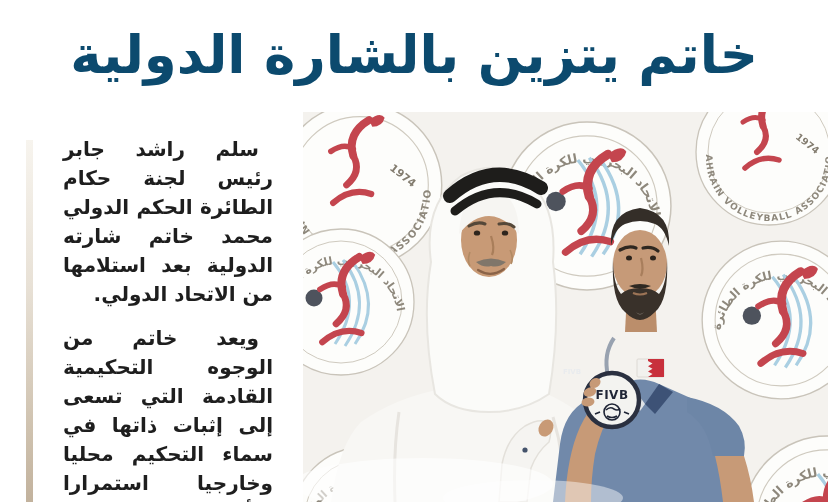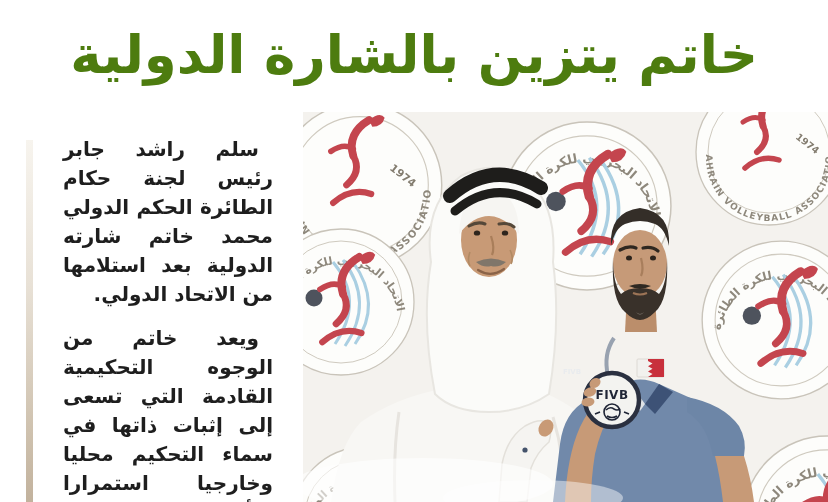--- a/index.html
+++ b/index.html
@@ -5,21 +5,21 @@
   html,body{margin:0;padding:0;}
   body{
     width:828px;height:502px;position:relative;overflow:hidden;
     background:#ffffff;
     font-family:"DejaVu Sans",sans-serif;
   }
   .headline{
     position:absolute;top:2px;left:0;width:828px;height:104px;
     display:flex;align-items:center;justify-content:center;
     direction:rtl;
-    font-size:53px;font-weight:bold;color:#4d7c0f;
+    font-size:53px;font-weight:bold;color:#0c4a6e;
     letter-spacing:0;
   }
   .article-col{
     position:absolute;top:120px;left:48px;width:240px;
     direction:rtl;
     text-align:justify;
     font-size:20px;font-weight:bold;color:#1e1e1e;
     line-height:29px;
   }
   .article-col p{margin:15px;text-indent:14px;}

